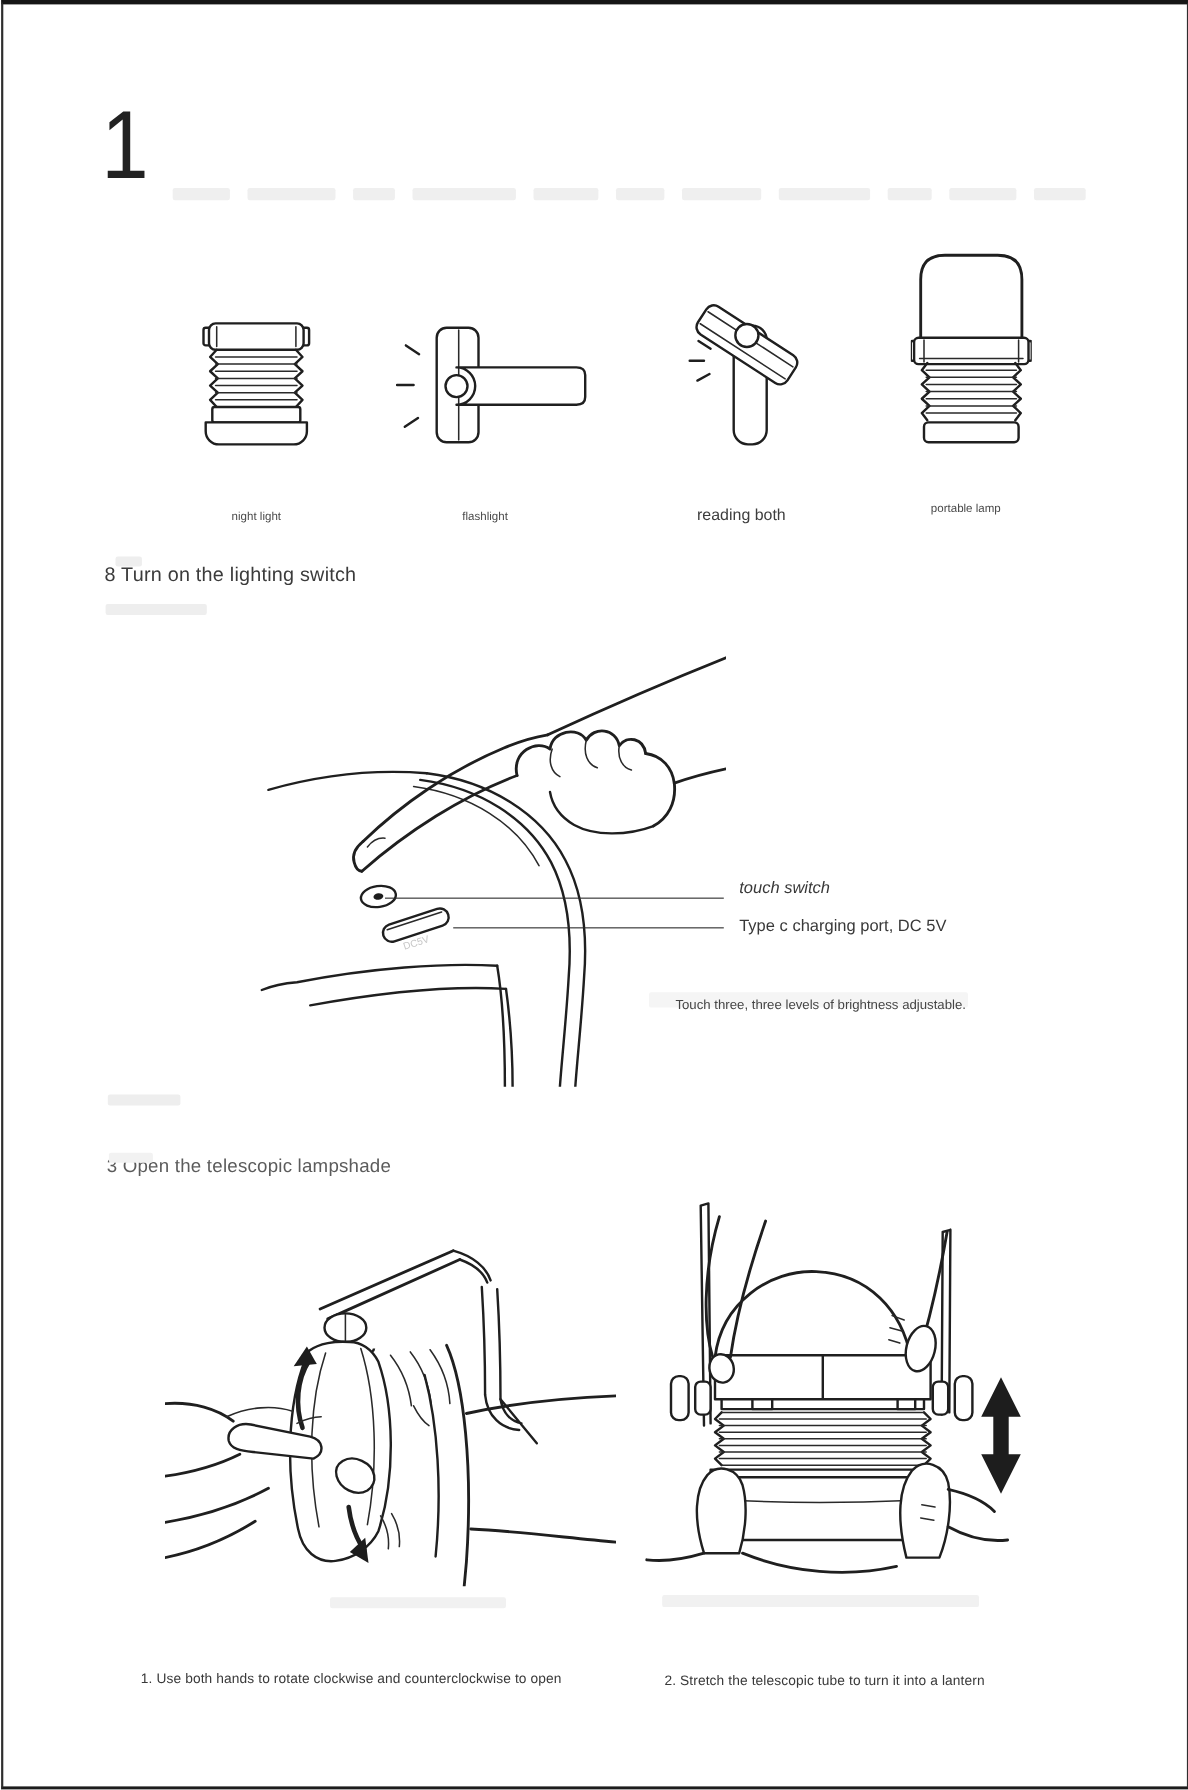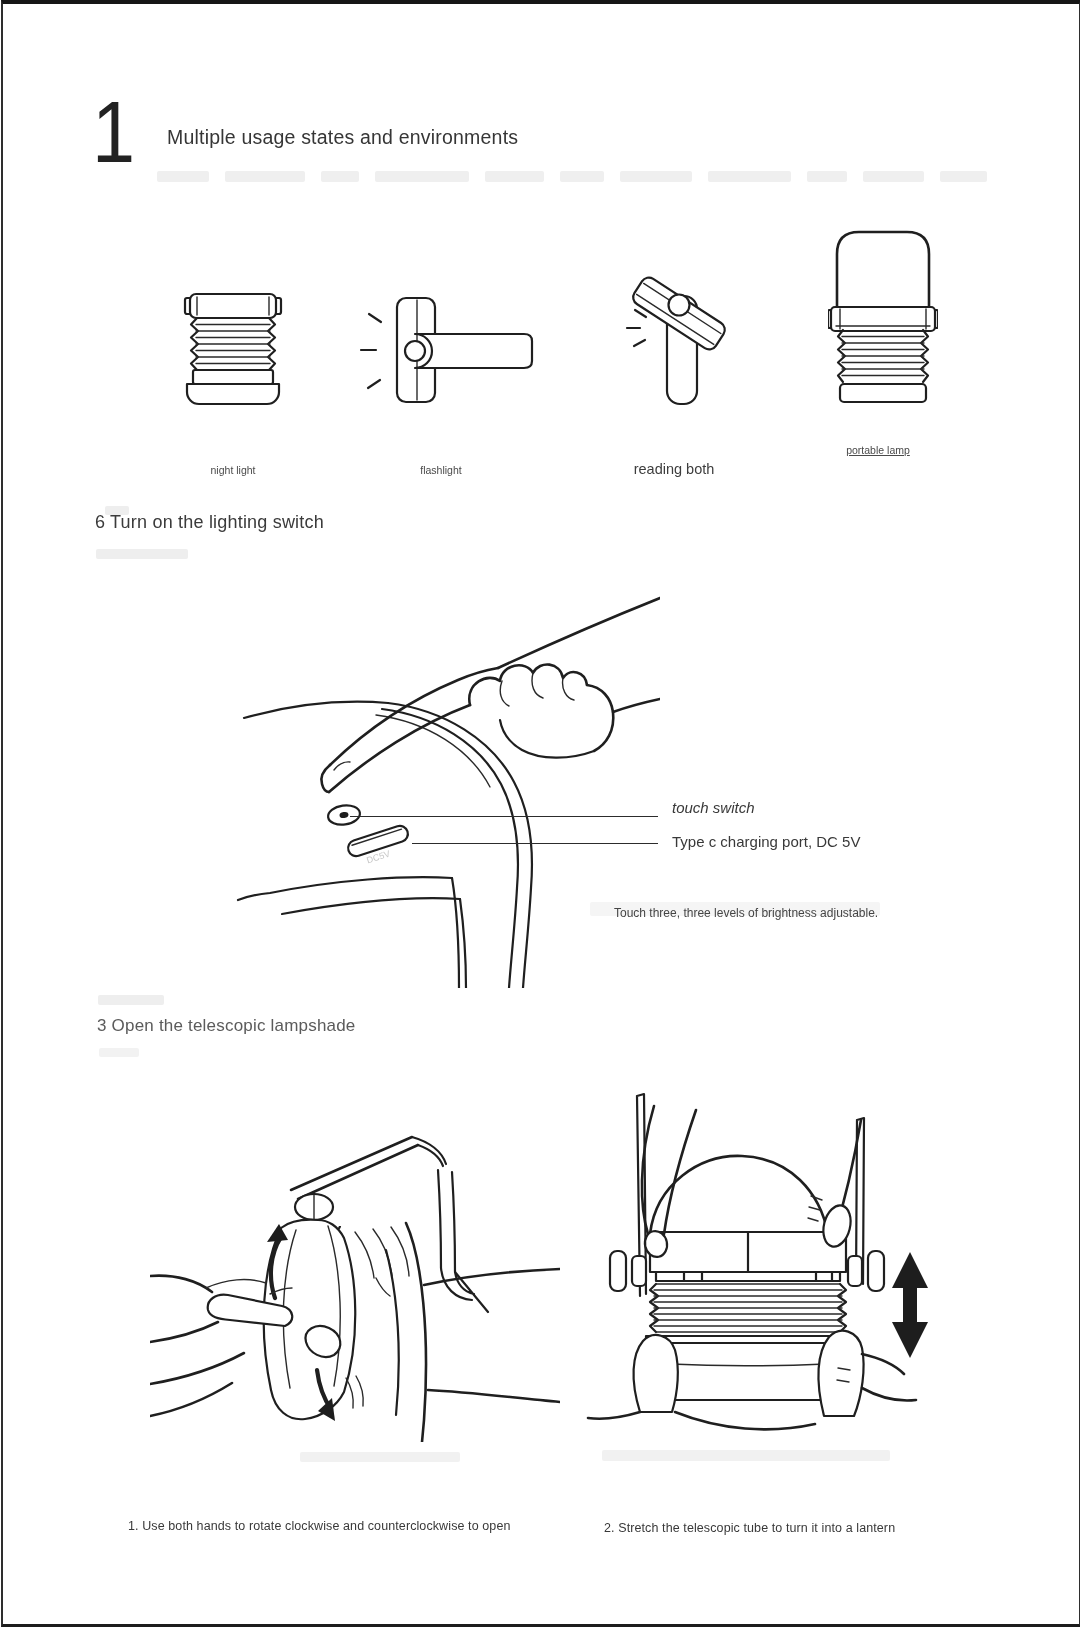--- a/index.html
+++ b/index.html
@@ -5,21 +5,21 @@
   html,body{margin:0;padding:0;background:#ffffff;}
   body{font-family:"Liberation Sans","DejaVu Sans",sans-serif;color:#3a3a3a;}
   .page{position:relative;width:1080px;height:1627px;background:#fff;overflow:hidden;}
   .frame{position:absolute;left:1px;top:0;width:1076px;height:1620px;
          border-top:4px solid #161616;border-left:2px solid #2e2e2e;
          border-right:2px solid #2e2e2e;border-bottom:3px solid #1c1c1c;pointer-events:none;}
   .abs{position:absolute;}
   .step-number{left:92px;top:88px;font-size:88px;font-weight:400;color:#222;line-height:1;transform:scaleX(.88);transform-origin:left top;}
   .h1{left:167px;top:126px;font-size:19.5px;color:#363636;letter-spacing:.2px;}
   .h2{left:95px;top:512px;font-size:18px;color:#3b3b3b;letter-spacing:.2px;}
-  .h3{left:97px;top:1016px;font-size:17px;color:#5b5b5b;letter-spacing:.2px;}
+  .h3{left:97px;top:1050px;font-size:17px;color:#5b5b5b;letter-spacing:.2px;}
   .lamp-label{font-size:10.5px;color:#4a4a4a;transform:translateX(-50%);white-space:nowrap;margin-top:31px;}
   .lamp-label.big{font-size:14.5px;color:#3d3d3d;}
   .callout{font-size:15px;color:#393939;white-space:nowrap;}
   .leader{height:0;border-top:1.6px solid #2c2c2c;}
   .note{font-size:12px;color:#454545;white-space:nowrap;}
   .caption{font-size:12.5px;color:#393939;white-space:nowrap;letter-spacing:.1px;margin-top:48px;}
   .ghost{background:#eeeeee;border-radius:2px;}
   .ghost-row{display:flex;gap:16px;align-items:center;}
   .ghost-row span{display:inline-block;height:11px;background:#efefef;border-radius:2px;}
   svg{display:block;}
@@ -28,21 +28,20 @@
   .white{fill:#ffffff;stroke:#1f1f1f;stroke-width:2.2;stroke-linejoin:round;}
   .inkfill{fill:#1d1d1d;stroke:none;}
 </style>
 </head>
 <body>
 
 <div class="page">
   <div class="frame"></div>
 
   <div class="abs step-number">1</div>
-  <div class="abs h1">Multiple usage states and environments</div>
 
   <div class="abs ghost-row" style="left:157px;top:171px;width:830px;">
     <span style="width:58px"></span>
       <span style="width:88px"></span>
       <span style="width:42px"></span>
     <span style="width:104px"></span>
       <span style="width:66px"></span>
       <span style="width:48px"></span>
     <span style="width:80px"></span>
       <span style="width:92px"></span>
@@ -113,24 +112,24 @@
           <line x1="14" y1="117" x2="96" y2="117"></line>
         <line x1="14" y1="123.5" x2="96" y2="123.5"></line>
           <line x1="14" y1="130" x2="96" y2="130"></line>
         <line x1="14" y1="136.5" x2="96" y2="136.5"></line>
           <line x1="14" y1="143" x2="96" y2="143"></line>
         <line x1="14" y1="149.5" x2="96" y2="149.5"></line>
       </g>
       <rect class="white" x="12" y="158" width="86" height="18" rx="4"></rect>
     </svg>
   </div>
-  <div class="abs lamp-label" style="left:878px;top:413px;text-decoration:underline;">portable lamp</div>
+  <div class="abs lamp-label" style="left:878px;top:425px;">portable lamp</div>
 
   <div class="abs ghost" style="left:105px;top:506px;width:24px;height:9px;"></div>
-  <div class="abs h2">6 Turn on the lighting switch</div>
+  <div class="abs h2">8 Turn on the lighting switch</div>
   <div class="abs ghost" style="left:96px;top:549px;width:92px;height:10px;"></div>
 
   <div class="abs" style="left:230px;top:588px;">
     <svg width="430" height="400" viewBox="0 0 430 400">
 
       <path class="stroke" d="M14,130 C60,117 110,111 158,115"></path>
       <path class="stroke" d="M158,115 C215,122 262,152 284,194 C300,224 304,262 301,300 C299,336 295,372 293,400"></path>
       <path class="stroke" d="M152,121 C206,128 250,156 271,196 C286,225 290,262 287,300 C285,336 281,372 279,400"></path>
       <path class="stroke-thin" d="M146,127 C198,134 240,161 260,199"></path>
       <path class="stroke" d="M8,312 C18,308 28,306 40,305 C105,292 175,287 222,290"></path>

